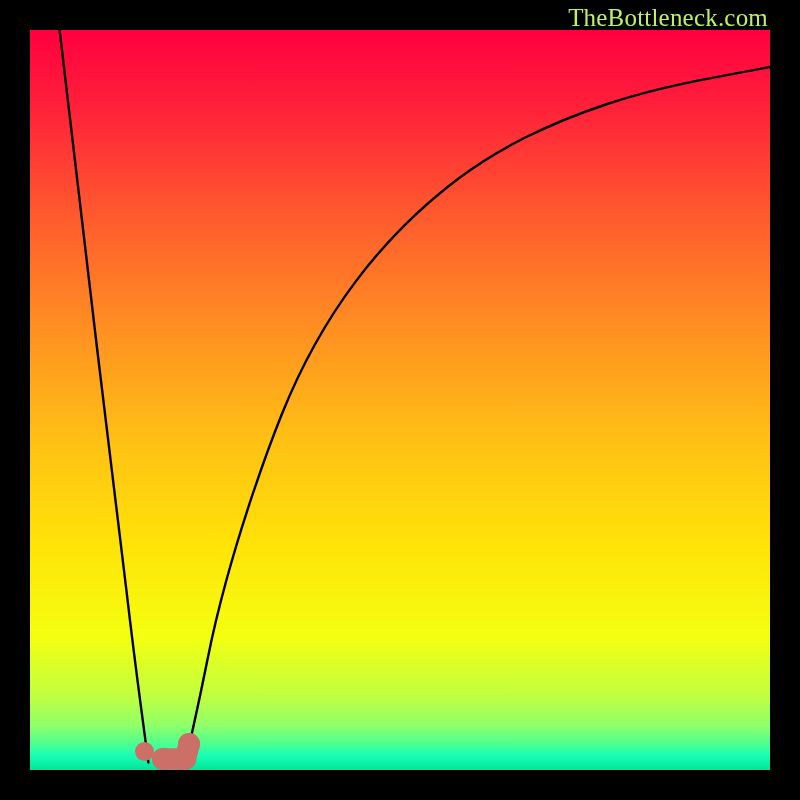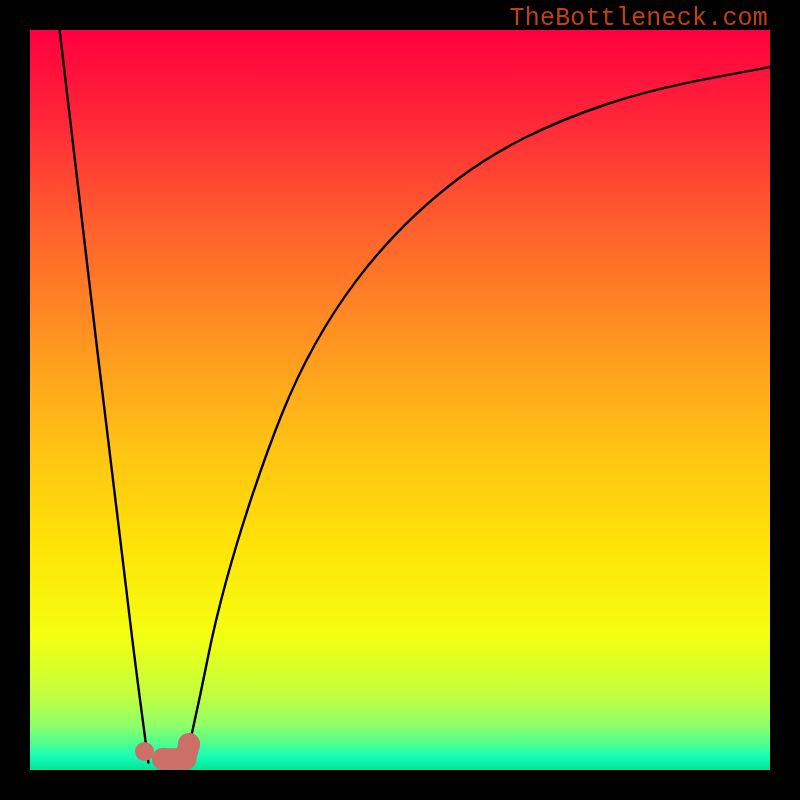--- a/index.html
+++ b/index.html
@@ -19,24 +19,24 @@
     top: 30px;
     width: 740px;
     height: 740px;
     overflow: hidden;
   }
 
   .watermark {
     position: absolute;
     top: 4px;
     right: 32px;
-    color: #c2410c;
+    color: #bef264;
     font-size: 25px;
     font-weight: 400;
-    font-family: Liberation Mono, monospace;
+    font-family: Liberation Serif, serif;
     letter-spacing: 0.2px;
   }
 
   svg.curve {
     position: absolute;
     left: 0; top: 0;
     width: 740px; height: 740px;
   }
 
   .marker {

